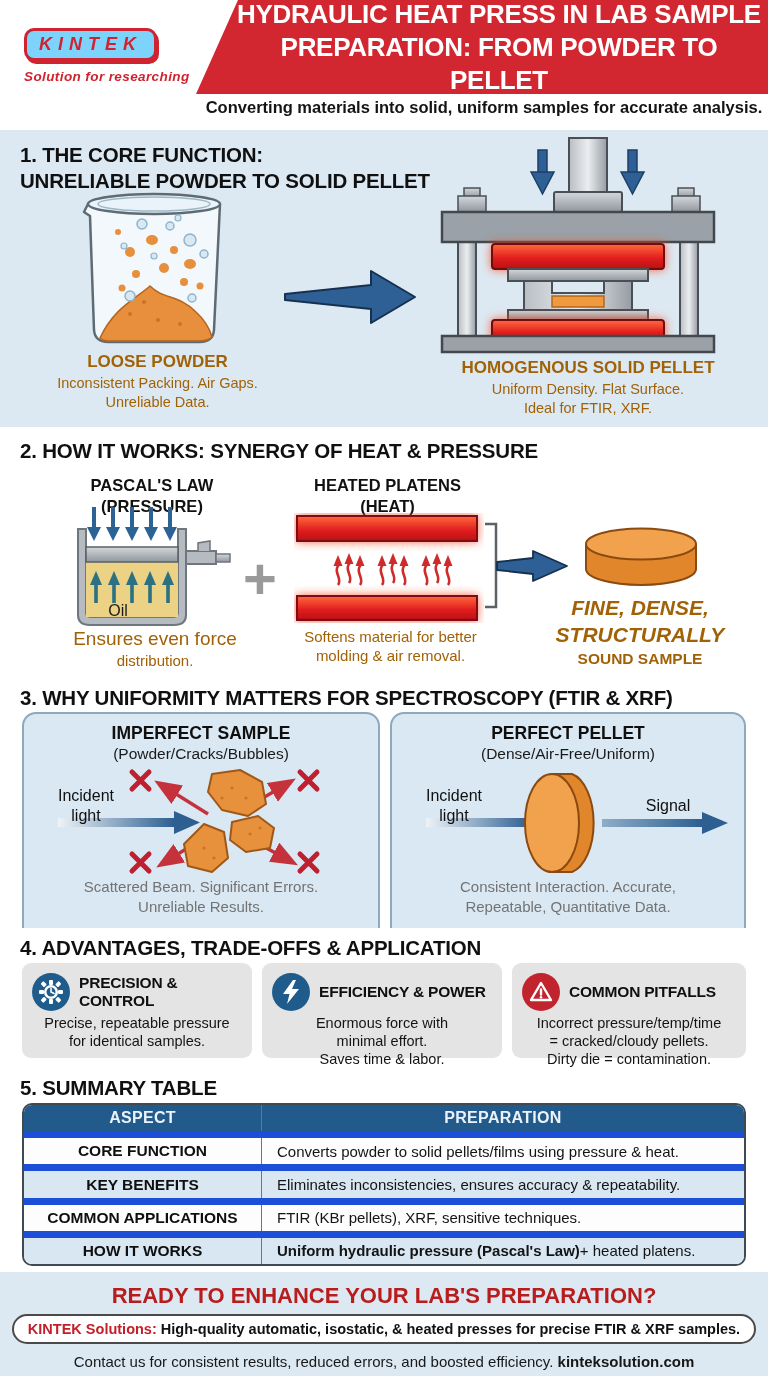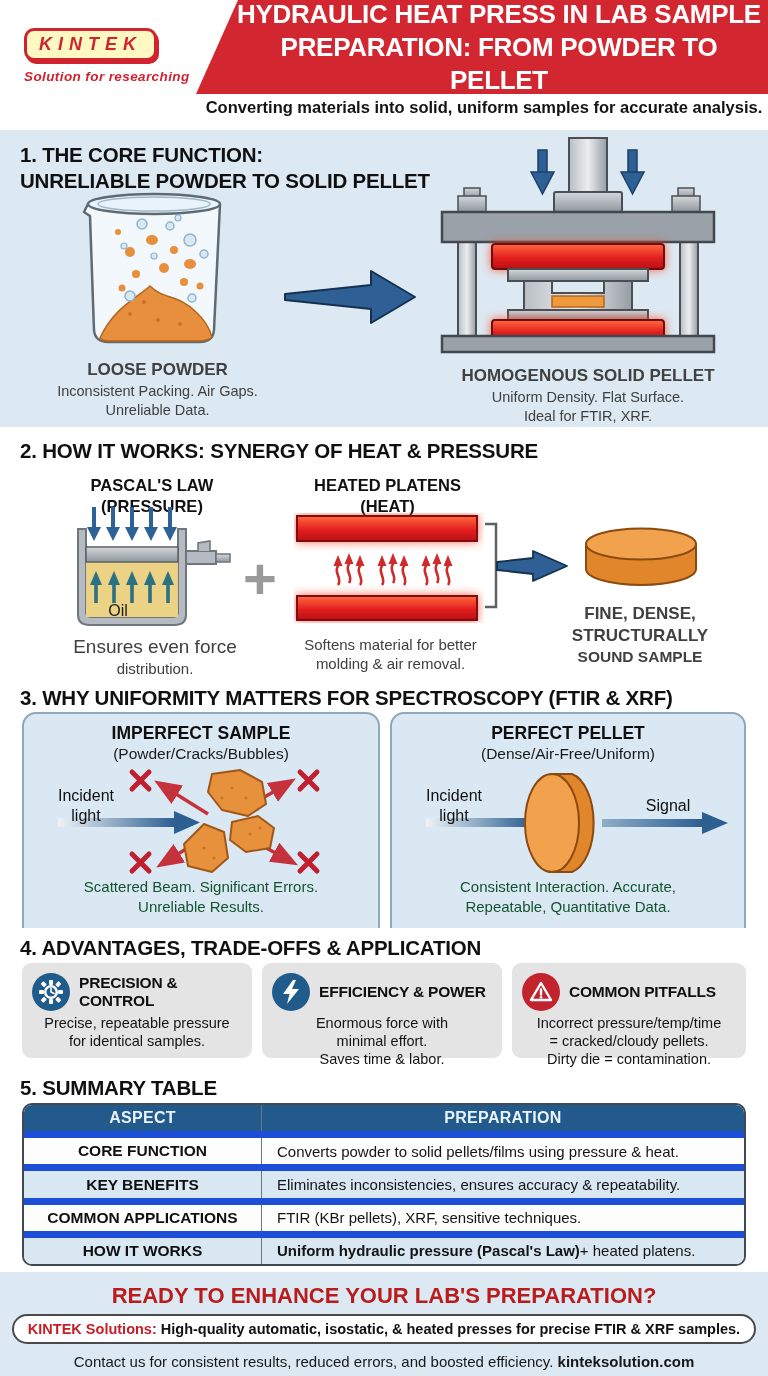--- a/index.html
+++ b/index.html
@@ -4,50 +4,50 @@
 <style>
   * { margin:0; padding:0; box-sizing:border-box; }
   body { font-family:"Liberation Sans","DejaVu Sans",sans-serif; background:#fff; }
   #page { position:relative; width:768px; height:1376px; background:#fff; overflow:hidden; }
 
   
   #header { position:absolute; left:0; top:0; width:768px; height:130px; background:#fff; }
   #logo { position:absolute; left:24px; top:28px; }
   .logo-box { display:inline-block; border:3px solid #cf2430; border-radius:10px; padding:3px 12px;
               color:#cf2430; font-weight:900; font-style:italic; font-size:18px; letter-spacing:6px;
-              box-shadow:2px 3px 0 #cf2430; background:#fef9c3; }
+              box-shadow:2px 3px 0 #cf2430; background:#7dd3fc; }
   .logo-tag { margin-top:8px; color:#cf2430; font-weight:700; font-style:italic; font-size:13.5px; letter-spacing:.4px; }
   #banner { position:absolute; left:196px; top:0; width:572px; height:94px; background:#d22730;
             clip-path:polygon(42px 0, 100% 0, 100% 100%, 0 100%);
             display:flex; flex-direction:column; justify-content:center; align-items:center;
             color:#fff; font-weight:800; font-size:26px; line-height:33px; letter-spacing:-.3px;
             text-align:center; padding-left:34px; }
   #subtitle { position:absolute; left:200px; top:98px; width:568px; text-align:center;
               font-size:16.5px; font-weight:600; color:#141414; }
 
   
   .section { position:absolute; left:0; width:768px; }
   .sec-title { position:absolute; left:20px; font-size:20.5px; font-weight:800; color:#101010; letter-spacing:-.2px; line-height:1.25; }
-  .cap { position:absolute; text-align:center; color:#404040;margin-top:8px; }
+  .cap { position:absolute; text-align:center; color:#a16207; }
   .cap .t { font-size:17px; font-weight:800; margin-bottom:2px; }
   .cap .l { font-size:14.5px; line-height:1.28; }
   .small-h { position:absolute; text-align:center; font-size:16.5px; font-weight:800; color:#101010; line-height:1.25; }
 
   
   #sec1 { top:130px; height:297px; background:#dce9f2; }
   
   #sec2 { top:427px; height:248px; background:#fff; }
   .plus { position:absolute; left:243px; top:118px; font-size:58px; font-weight:800; color:#9a9a9a; }
   .oil-label { position:absolute; left:88px; top:175px; width:60px; text-align:center; font-size:16px; color:#1a1a1a; }
   
   #sec3 { top:675px; height:253px; background:#fff; }
   .blue-card { position:absolute; top:37px; height:233px; background:#d9e8f3; border:2px solid #8fa9bc; border-radius:14px; }
   .blue-card .bt { position:absolute; top:9px; left:0; width:100%; text-align:center; font-size:17.5px; font-weight:800; color:#0f0f0f; }
   .blue-card .bs { position:absolute; top:31px; left:0; width:100%; text-align:center; font-size:15.5px; color:#1a1a1a; }
-  .blue-card .bc { position:absolute; top:163px; left:0; width:100%; text-align:center; font-size:15px; line-height:1.3; color:#14532d; }
+  .blue-card .bc { position:absolute; top:163px; left:0; width:100%; text-align:center; font-size:15px; line-height:1.3; color:#737373; }
   .inlabel { position:absolute; width:92px; text-align:center; font-size:16px; font-weight:500; color:#101010; line-height:1.25; }
   
   #sec4 { top:928px; height:140px; background:#fff; }
   .adv-card { position:absolute; top:35px; height:95px; background:#e4e4e5; border-radius:9px; }
   .adv-head { position:absolute; left:10px; top:9px; right:6px; height:40px; display:flex; align-items:center; gap:9px; }
   .adv-ico { width:38px; height:38px; border-radius:50%; flex:0 0 38px; display:flex; align-items:center; justify-content:center; }
   .adv-title { font-size:15.5px; font-weight:800; color:#0f0f0f; letter-spacing:-.2px; }
   .adv-body { position:absolute; left:4px; right:4px; top:52px; text-align:center; font-size:14.5px; line-height:1.24; color:#141414; }
   
   #sec5 { top:1068px; height:204px; background:#fff; }
@@ -286,21 +286,21 @@
     <svg style="position:absolute;left:481px;top:91px;" width="95" height="95" viewBox="0 0 95 95">
       <path d="M4,6 L15,6 L15,89 L4,89" fill="none" stroke="#5c6166" stroke-width="2.5"></path>
       <polygon points="16,44 52,40 52,33 86,48 52,63 52,56 16,52" fill="#2e6095" stroke="#16314f" stroke-width="1.8" stroke-linejoin="round"></polygon>
     </svg>
 
     <svg style="position:absolute;left:582px;top:96px;" width="118" height="70" viewBox="0 0 118 70">
       <path d="M4,21 L4,46 A55,16 0 0 0 114,46 L114,21" fill="#e1862b" stroke="#8a4a10" stroke-width="2"></path>
       <ellipse cx="59" cy="21" rx="55" ry="15.5" fill="#f2a24c" stroke="#8a4a10" stroke-width="2"></ellipse>
     </svg>
     <div class="cap" style="left:520px; top:168px; width:240px;">
-      <div class="l" style="font-size:17px;font-weight:800;">FINE, DENSE, STRUCTURALLY</div>
+      <div class="l" style="font-size:21px;font-weight:800;font-style:italic;">FINE, DENSE, STRUCTURALLY</div>
       <div class="l" style="font-size:15.5px;font-weight:800;">SOUND SAMPLE</div>
     </div>
   </div>
 
   <div class="section" id="sec3">
     <div class="sec-title" style="top:10px;">3. WHY UNIFORMITY MATTERS FOR SPECTROSCOPY (FTIR &amp; XRF)</div>
 
     <div class="blue-card" style="left:22px; width:358px;">
       <div class="bt">IMPERFECT SAMPLE</div>
       <div class="bs">(Powder/Cracks/Bubbles)</div>

